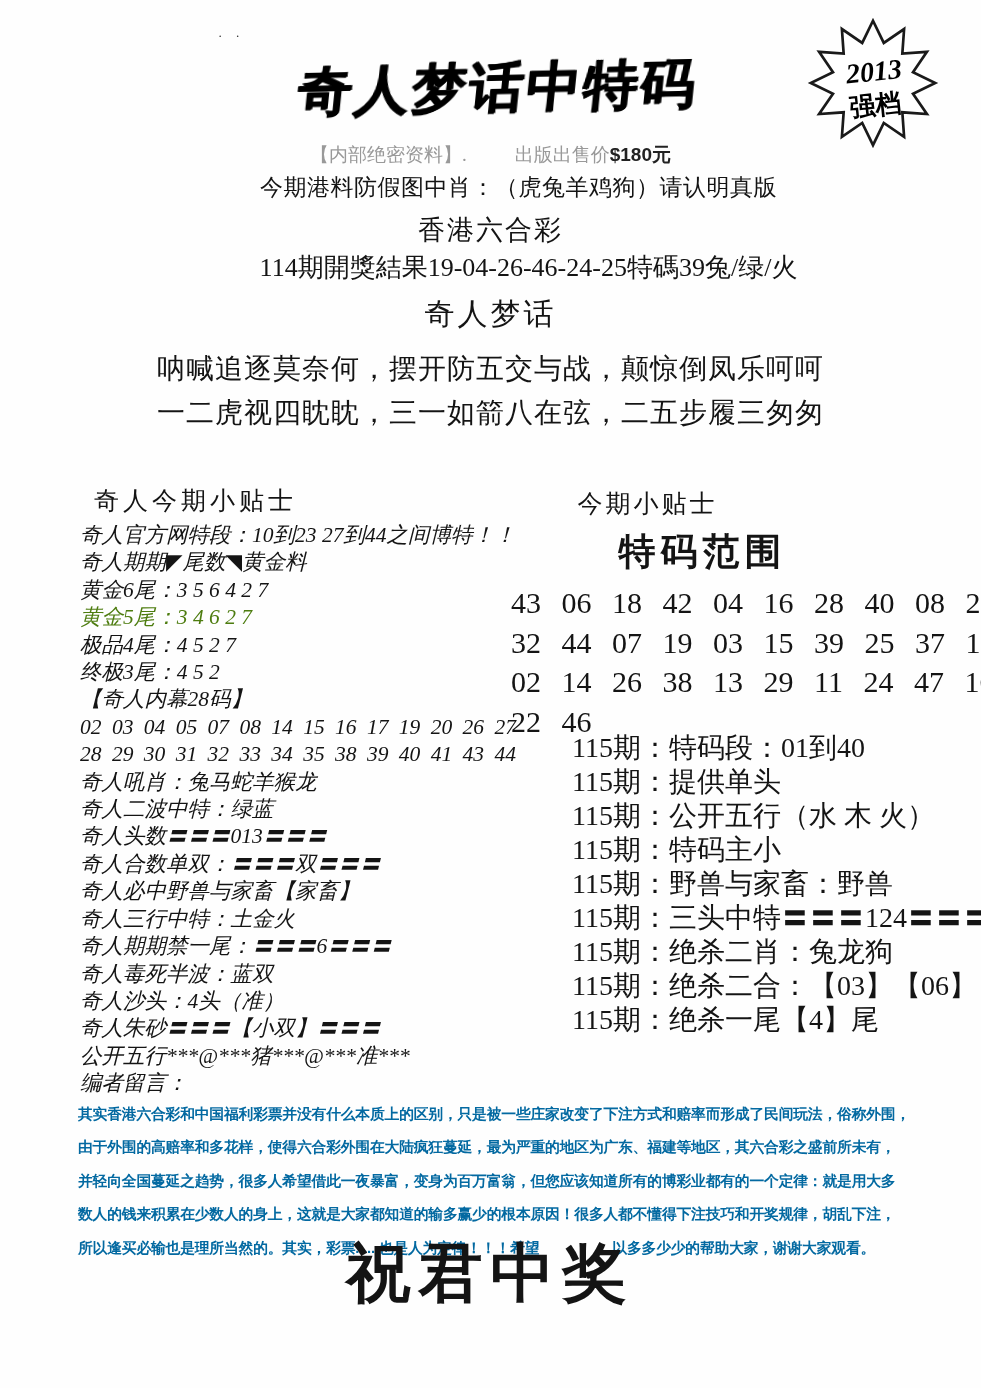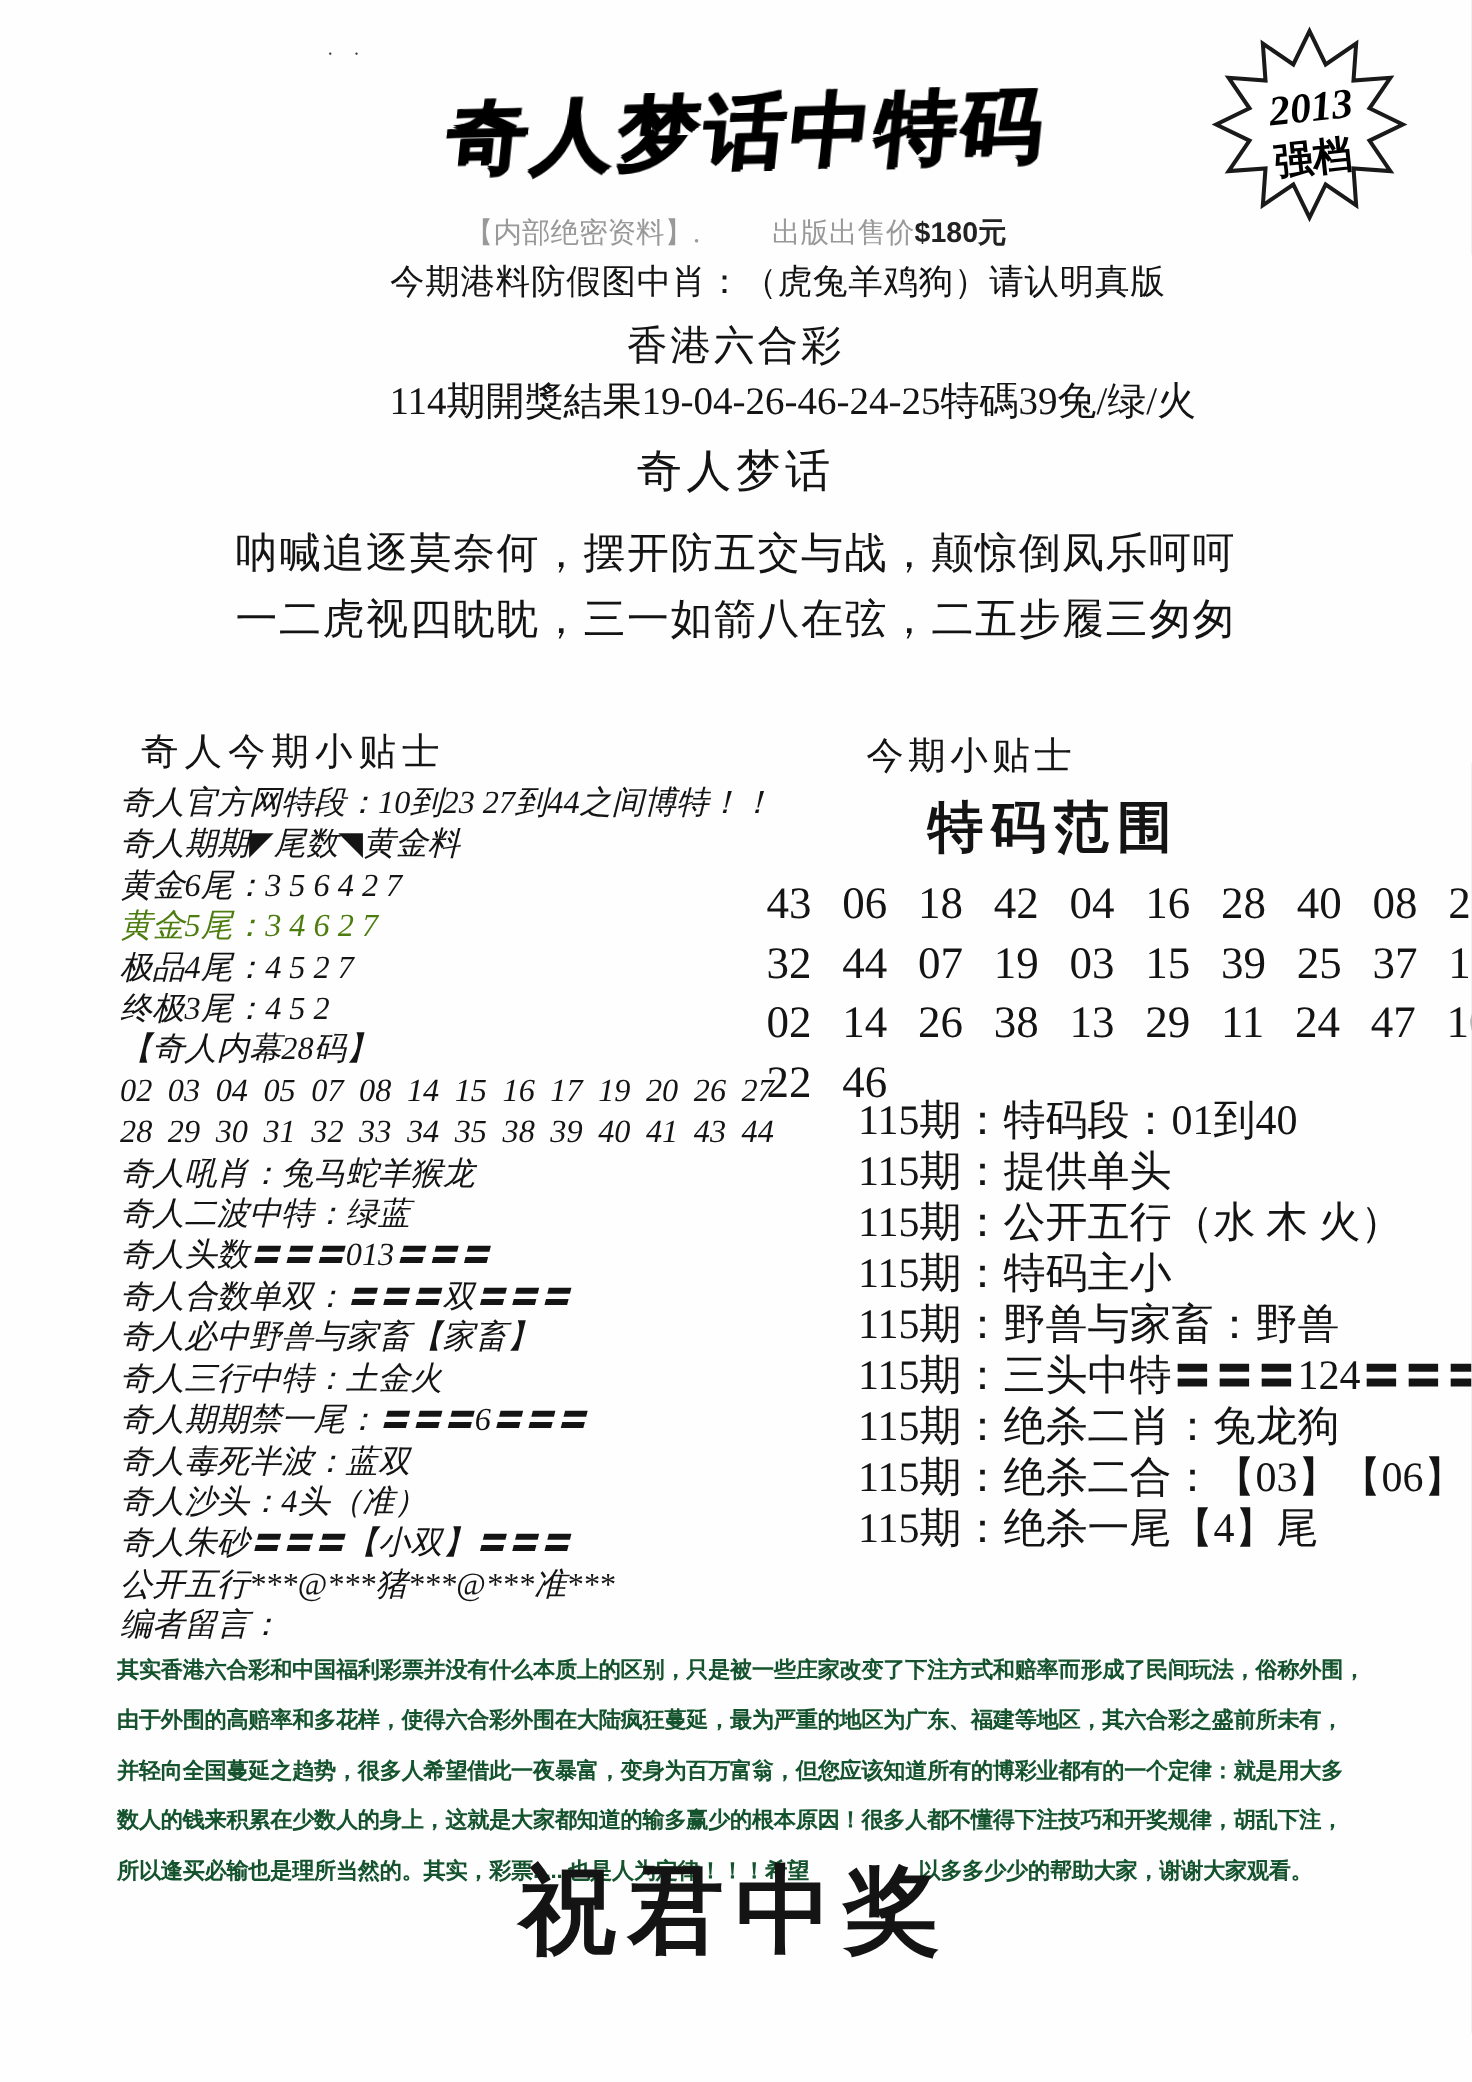--- a/index.html
+++ b/index.html
@@ -47,21 +47,21 @@
 
   .right-title{left:505px;top:487px;width:285px;text-align:center;font-size:25px;letter-spacing:3px;}
   .range-title{left:505px;top:527px;width:395px;text-align:center;font-size:37px;font-weight:600;letter-spacing:5px;}
   .range-rows{left:511px;top:583px;}
   .range-rows .rrow{font-size:30px;line-height:39.5px;word-spacing:13px;white-space:nowrap;}
   .period-items{left:572px;top:731px;}
   .period-items .pitem{font-size:28px;line-height:34px;white-space:nowrap;}
 
   .editor-par{left:78px;top:1098px;width:850px;
     font-family:"Liberation Sans","DejaVu Sans",sans-serif;
-    font-weight:700;color:#14532d;font-size:14.8px;letter-spacing:-0.2px;}
+    font-weight:700;color:#0369a1;font-size:14.8px;letter-spacing:-0.2px;}
   .editor-par .pline{line-height:33.4px;white-space:nowrap;filter:blur(0.25px);}
 
   .blessing{top:1230px;font-size:64px;letter-spacing:8px;font-weight:600;}
 </style>
 </head>
 <body>
 
 <div id="page">
 
   <div class="abs corner-dots">· ·</div>

